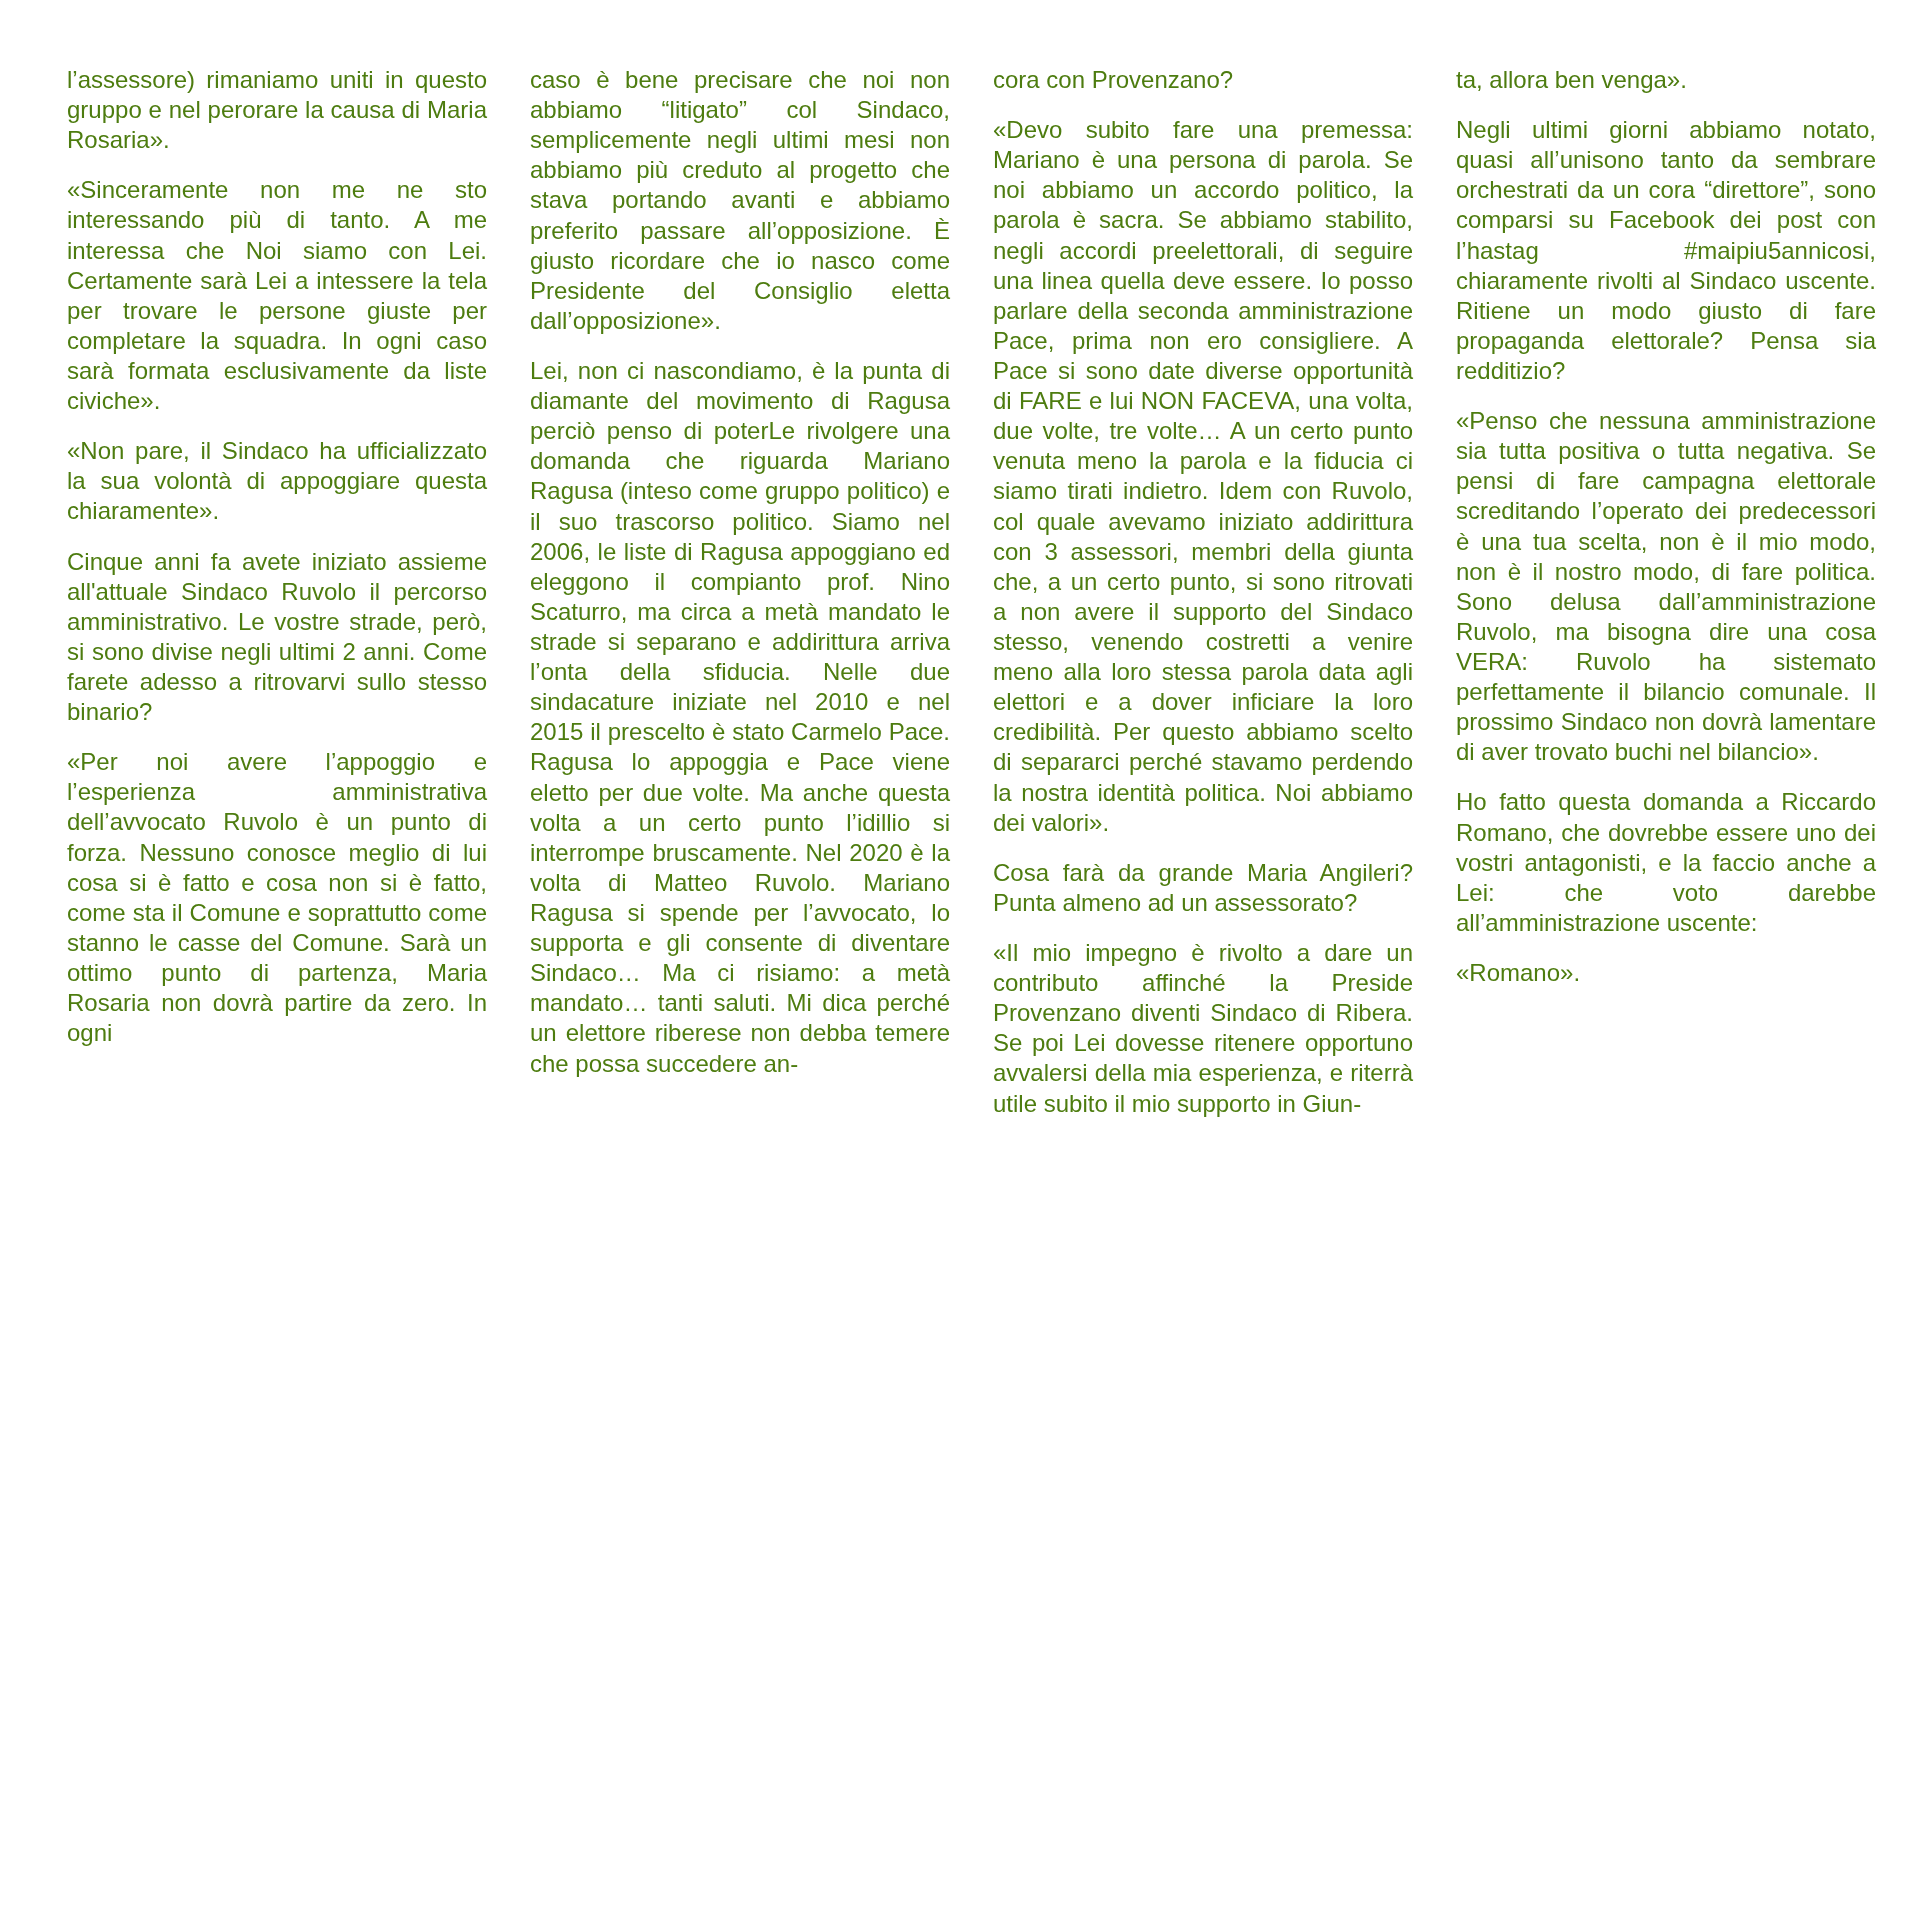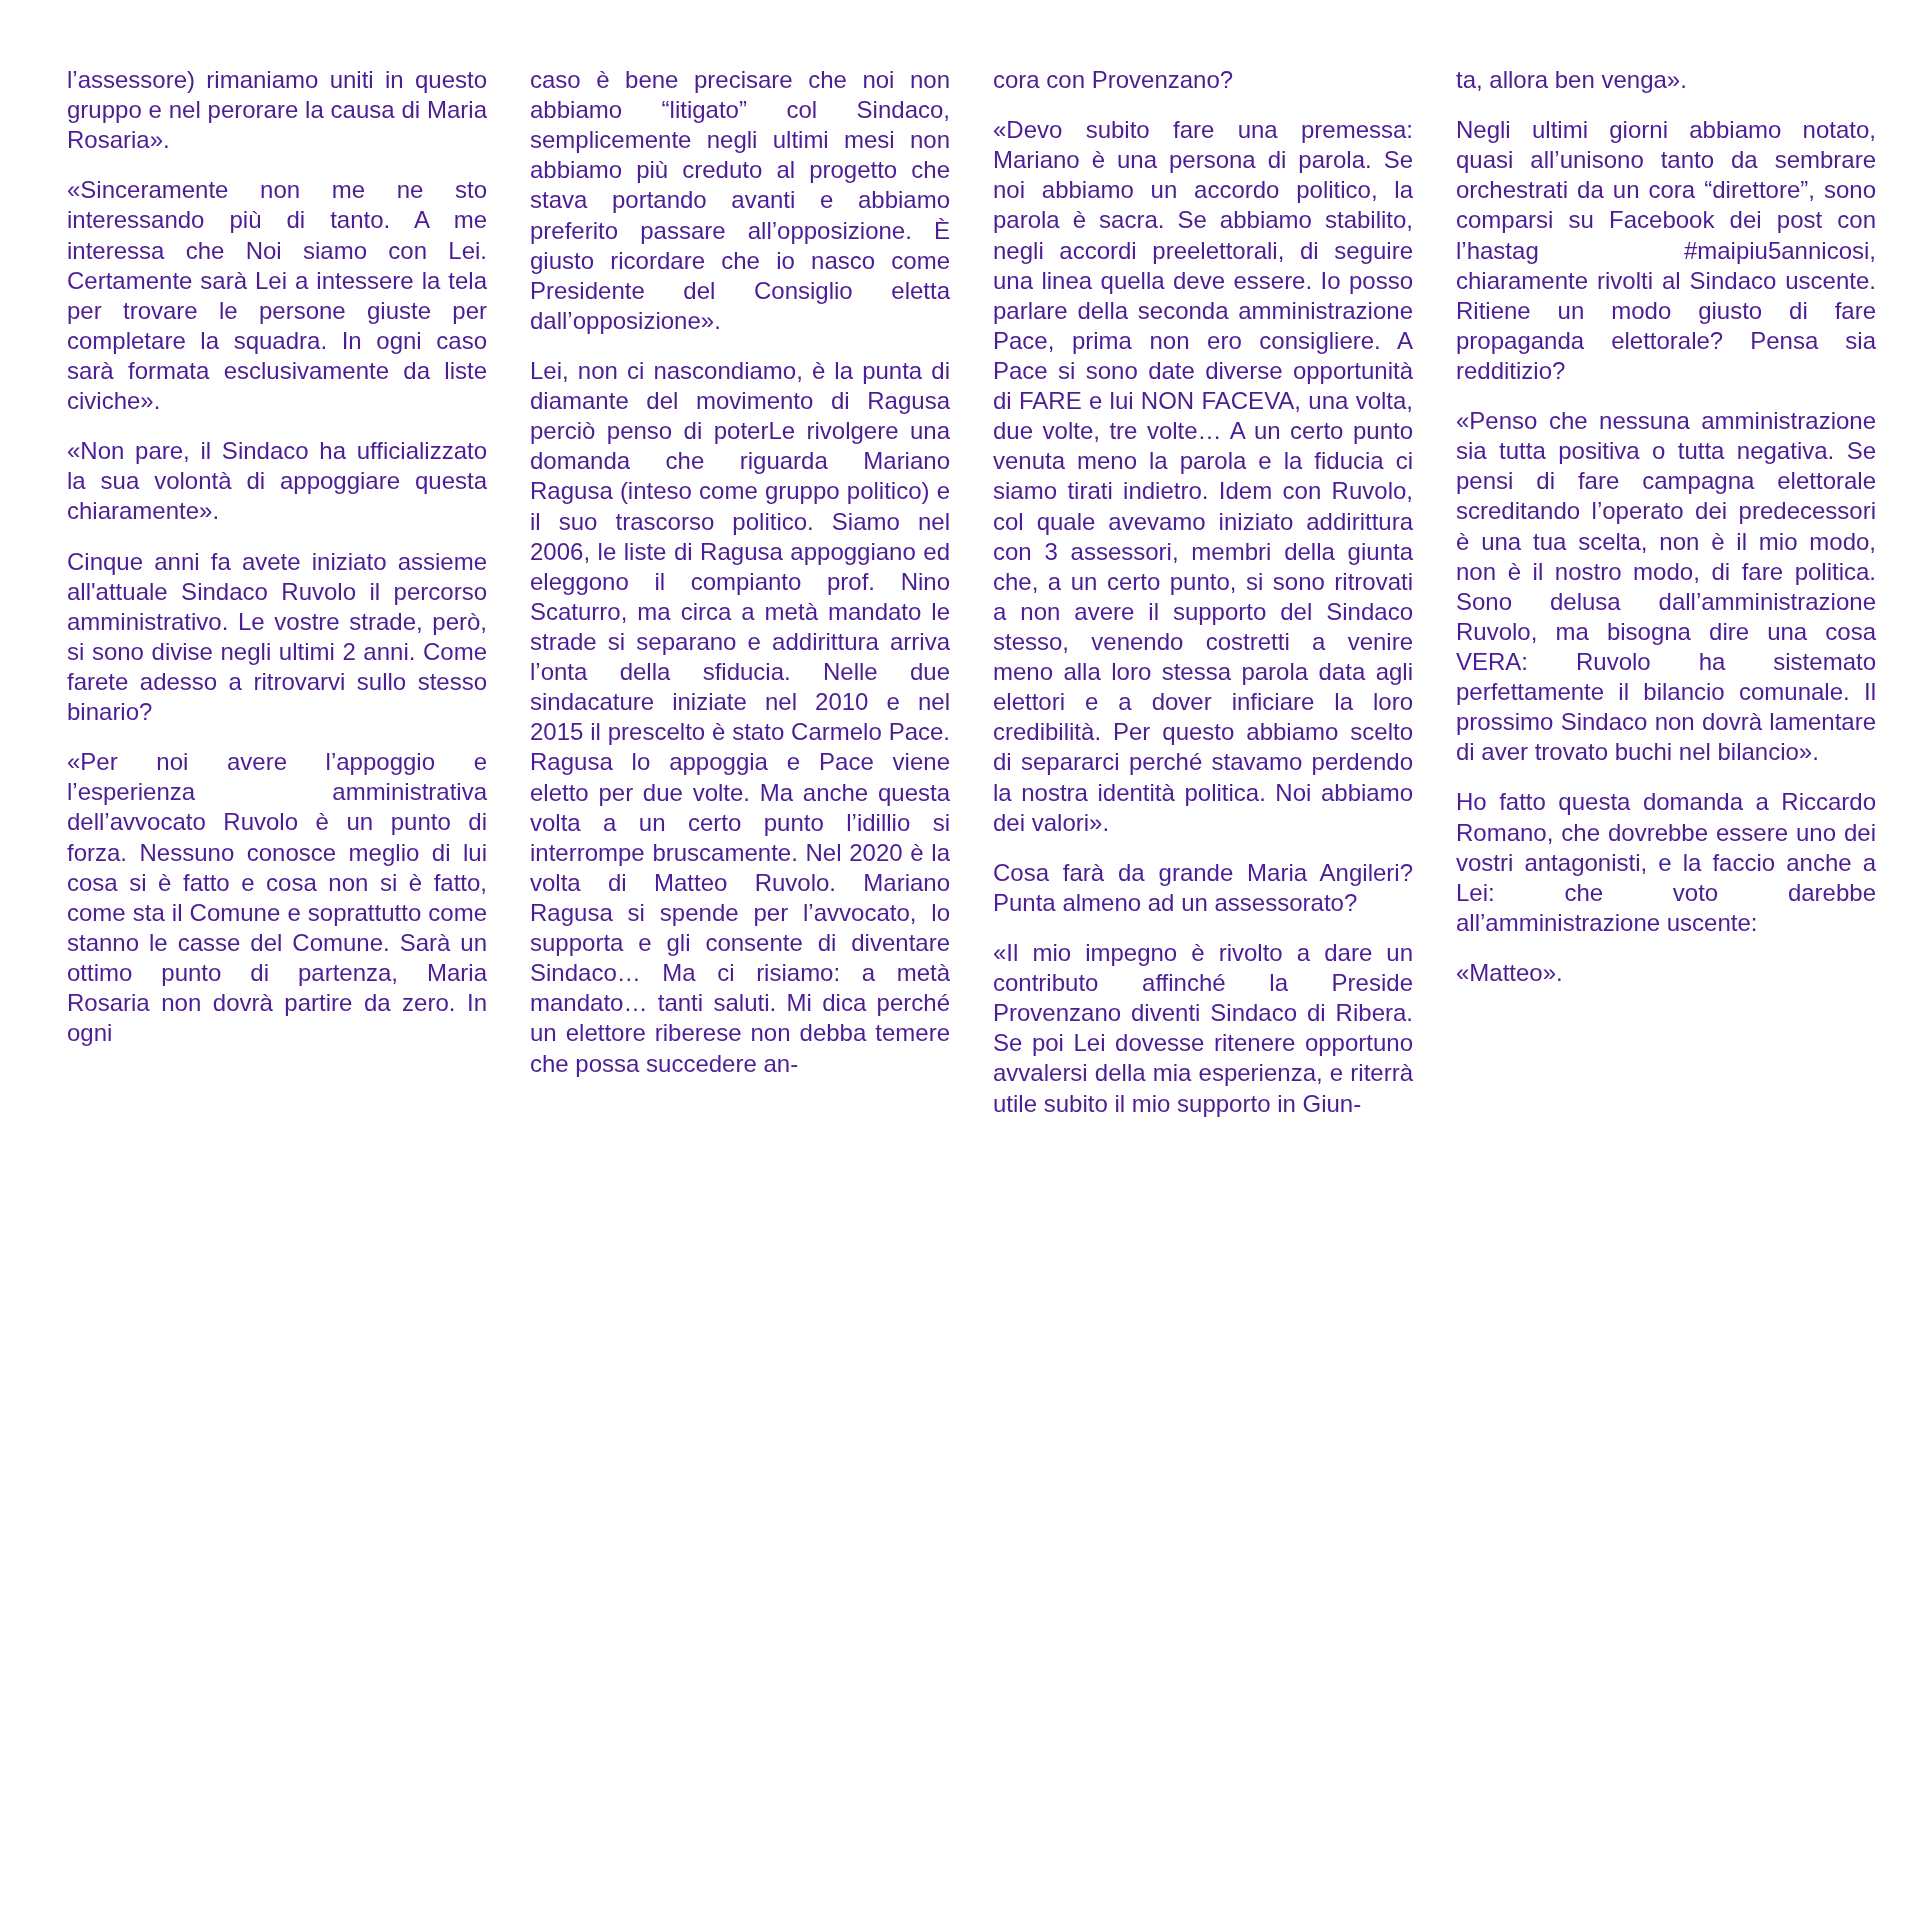--- a/index.html
+++ b/index.html
@@ -28,21 +28,21 @@
   .col {
     width: 420px;
     flex: 0 0 420px;
   }
   p {
     margin: 0 0 20px 0;
     font-size: 24px;
     line-height: 1.255;
     text-align: justify;
     text-justify: inter-word;
-    color: #4c1d95;
+    color: #4d7c0f;
     hyphens: manual;
   }
   p.bold {
     font-weight: normal;
   }
   p.tight {
     margin-bottom: 0;
   }
 </style>
 </head>
@@ -70,19 +70,19 @@
       <p>«Devo subito fare una premessa: Mariano è una persona di parola. Se noi abbiamo un accordo politico, la parola è sacra. Se abbiamo stabilito, negli accordi preelettorali, di seguire una linea quella deve essere. Io posso parlare della seconda amministrazione Pace, prima non ero consigliere. A Pace si sono date diverse opportunità di FARE e lui NON FACEVA, una volta, due volte, tre volte… A un certo punto venuta meno la parola e la fiducia ci siamo tirati indietro. Idem con Ruvolo, col quale avevamo iniziato addirittura con 3 assessori, membri della giunta che, a un certo punto, si sono ritrovati a non avere il supporto del Sindaco stesso, venendo costretti a venire meno alla loro stessa parola data agli elettori e a dover inficiare la loro credibilità. Per questo abbiamo scelto di separarci perché stavamo perdendo la nostra identità politica. Noi abbiamo dei valori».</p>
       <p class="bold">Cosa farà da grande Maria Angileri? Punta almeno ad un assessorato?</p>
       <p class="tight">«Il mio impegno è rivolto a dare un contributo affinché la Preside Provenzano diventi Sindaco di Ribera. Se poi Lei dovesse ritenere opportuno avvalersi della mia esperienza, e riterrà utile subito il mio supporto in Giun-</p>
     </div>
 
     <div class="col">
       <p>ta, allora ben venga».</p>
       <p class="bold">Negli ultimi giorni abbiamo notato, quasi all’unisono tanto da sembrare orchestrati da un cora “direttore”, sono comparsi su Facebook dei post con l’hastag #maipiu5annicosi, chiaramente rivolti al Sindaco uscente. Ritiene un modo giusto di fare propaganda elettorale? Pensa sia redditizio?</p>
       <p>«Penso che nessuna amministrazione sia tutta positiva o tutta negativa. Se pensi di fare campagna elettorale screditando l’operato dei predecessori è una tua scelta, non è il mio modo, non è il nostro modo, di fare politica. Sono delusa dall’amministrazione Ruvolo, ma bisogna dire una cosa VERA: Ruvolo ha sistemato perfettamente il bilancio comunale. Il prossimo Sindaco non dovrà lamentare di aver trovato buchi nel bilancio».</p>
       <p class="bold">Ho fatto questa domanda a Riccardo Romano, che dovrebbe essere uno dei vostri antagonisti, e la faccio anche a Lei: che voto darebbe all’amministrazione uscente:</p>
-      <p>«Matteo».</p>
+      <p>«Romano».</p>
     </div>
 
   </div>
 
 </div>
 
 
 </body></html>

